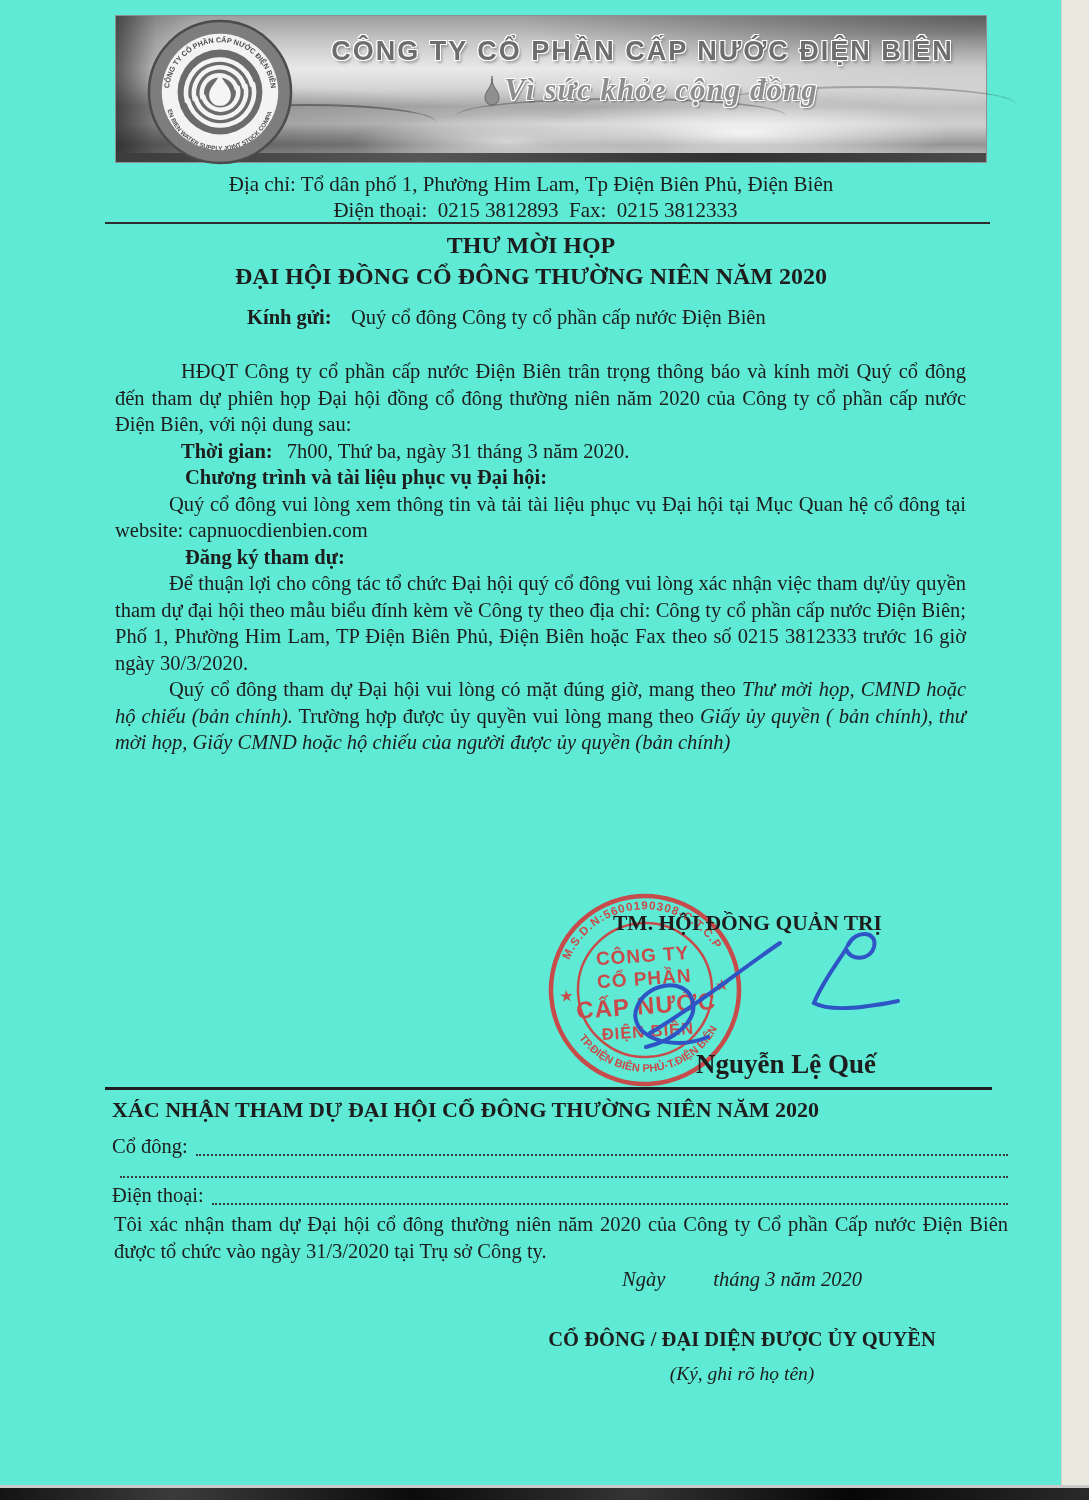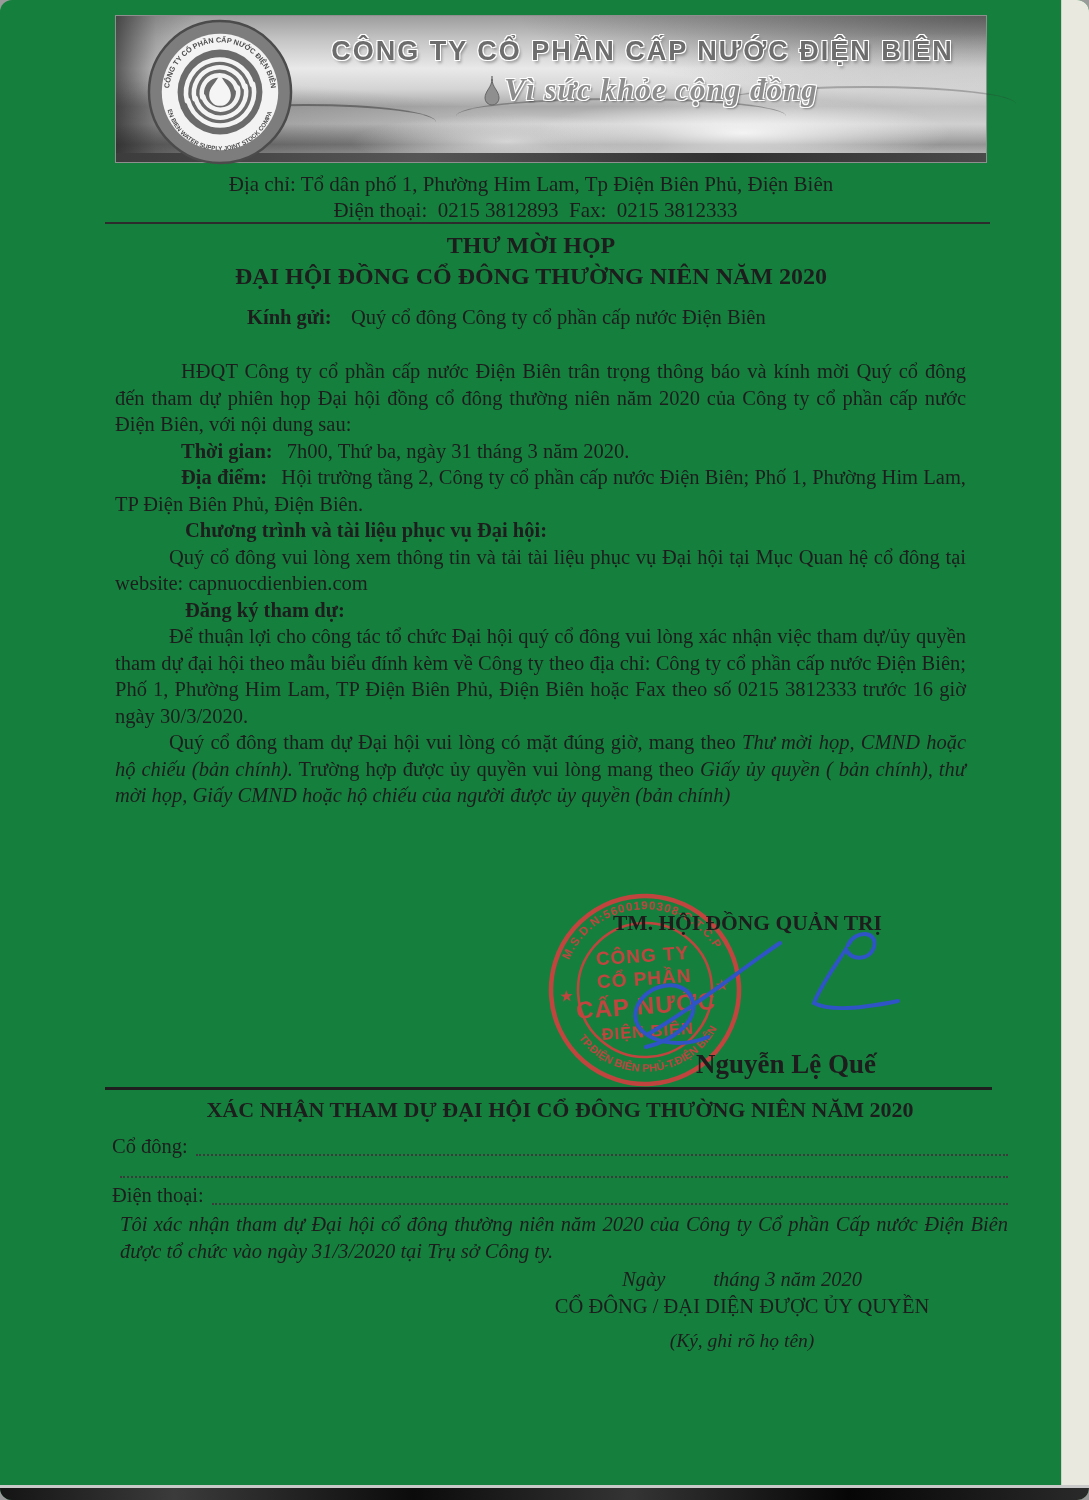--- a/index.html
+++ b/index.html
@@ -1,17 +1,17 @@
 <!DOCTYPE html>
 <html><head>
 <meta charset="utf-8">
 <style>
   html,body{margin:0;padding:0;background:#9a9a9a;}
-  .page{position:relative;width:1089px;height:1500px;background:#15803d;overflow:hidden;
-        font-family:"Liberation Serif","DejaVu Serif",serif;color:#1d1d1d;border-radius:12px;}
+  .page{position:relative;width:1089px;height:1500px;background:#5eead4;overflow:hidden;
+        font-family:"Liberation Serif","DejaVu Serif",serif;color:#1d1d1d;}
   
   .edge-strip{position:absolute;top:0;right:0;width:27px;height:100%;background:#eae9df;border-left:1px solid #d3d1c6;}
   .bottom-band{position:absolute;left:0;bottom:0;width:100%;height:12px;border-top:3px solid #c9c9c9;
         background:linear-gradient(90deg,#141414,#3b3b3b 16%,#0b0b0b 38%,#343434 58%,#060606 78%,#2a2a2a 100%);}
   
   .banner{position:absolute;left:115px;top:15px;width:870px;height:146px;border:1px solid #8f8f8f;
         background:
           radial-gradient(ellipse 320px 55px at 72% 80%, rgba(255,255,255,.85), transparent 65%),
           radial-gradient(ellipse 260px 45px at 45% 86%, rgba(245,245,245,.7), transparent 60%),
           radial-gradient(ellipse 420px 90px at 95% 55%, rgba(215,215,215,.6), transparent 70%),
@@ -48,28 +48,28 @@
   .it{font-style:italic;}
   
   .sig-title{position:absolute;left:613px;top:911px;font-weight:bold;font-size:21.5px;z-index:3;}
   .stamp{position:absolute;left:528px;top:873px;transform:rotate(-4deg);opacity:.93;z-index:1;}
   .stamp text{font-family:"Liberation Sans","DejaVu Sans",sans-serif;}
   .signature{position:absolute;left:580px;top:915px;z-index:2;}
   .signer{position:absolute;left:696px;top:1049px;font-weight:bold;font-size:27px;z-index:3;text-align:right;}
   
   .rule-form{position:absolute;left:105px;top:1087px;width:887px;height:3px;background:#1f1f1f;z-index:4;}
   .form{position:absolute;left:112px;top:1096px;width:896px;font-size:20.5px;line-height:27px;}
-  .form-title{text-align:center;font-weight:bold;font-size:22px;margin:0 0 10px 0;}
+  .form-title{text-align:left;font-weight:bold;font-size:22px;margin:0 0 10px 0;}
   .frow{display:flex;align-items:flex-end;}
   .frow .dots{flex:1;border-bottom:2.5px dotted #3b3b3b;margin:0 0 4px 8px;height:16px;}
-  .confirm{margin:2px 0 0 8px;text-align:justify;font-style:italic;}
+  .confirm{margin:2px 0 0 2px;text-align:justify;}
   .sign-off{margin-left:370px;width:520px;text-align:center;margin-top:1px;}
   .date-line{font-style:italic;}
   .gap{display:inline-block;width:48px;}
-  .role{font-weight:normal;}
+  .role{font-weight:bold;margin-top:33px;}
   .note{font-style:italic;font-size:19.5px;margin-top:7px;}
 </style>
 </head>
 <body>
 
 <div class="page">
 
   <div class="edge-strip"></div>
   <div class="bottom-band"></div>
 
@@ -117,21 +117,20 @@
 
   <div class="doc-title">
     <div>THƯ MỜI HỌP</div>
     <div>ĐẠI HỘI ĐỒNG CỔ ĐÔNG THƯỜNG NIÊN NĂM 2020</div>
   </div>
 
   <div class="body">
     <p class="kg"><b>Kính gửi:</b><span class="pre">  Quý cổ đông Công ty cổ phần cấp nước Điện Biên</span></p>
     <p class="ind">HĐQT Công ty cổ phần cấp nước Điện Biên trân trọng thông báo và kính mời Quý cổ đông đến tham dự phiên họp Đại hội đồng cổ đông thường niên năm 2020 của Công ty cổ phần cấp nước Điện Biên, với nội dung sau:</p>
     <p class="ind"><b>Thời gian:</b><span class="pre"> 7h00, Thứ ba, ngày 31 tháng 3 năm 2020.</span></p>
-    <p class="ind"><b>Địa điểm:</b><span class="pre"> Hội trường tầng 2, Công ty cổ phần cấp nước Điện Biên; Phố 1, Phường Him Lam, TP Điện Biên Phủ, Điện Biên.</span></p>
     <p class="ind indh"><b>Chương trình và tài liệu phục vụ Đại hội:</b></p>
     <p class="ind2">Quý cổ đông vui lòng xem thông tin và tải tài liệu phục vụ Đại hội tại Mục Quan hệ cổ đông tại website: capnuocdienbien.com</p>
     <p class="indh"><b>Đăng ký tham dự:</b></p>
     <p class="ind2">Để thuận lợi cho công tác tổ chức Đại hội quý cổ đông vui lòng xác nhận việc tham dự/ủy quyền tham dự đại hội theo mẫu biểu đính kèm về Công ty theo địa chỉ: Công ty cổ phần cấp nước Điện Biên; Phố 1, Phường Him Lam, TP Điện Biên Phủ, Điện Biên hoặc Fax theo số 0215 3812333 trước 16 giờ ngày 30/3/2020.</p>
     <p class="ind2"><span>Quý cổ đông tham dự Đại hội vui lòng có mặt đúng giờ, mang theo </span><span class="it">Thư mời họp, CMND hoặc hộ chiếu (bản chính).</span><span> Trường hợp được ủy quyền vui lòng mang theo </span><span class="it">Giấy ủy quyền ( bản chính), thư mời họp, Giấy CMND hoặc hộ chiếu của người được ủy quyền (bản chính)</span></p>
   </div>
 
   <div class="sig-title">TM. HỘI ĐỒNG QUẢN TRỊ</div>
 
   <svg class="stamp" width="234" height="234" viewBox="0 0 234 234">

